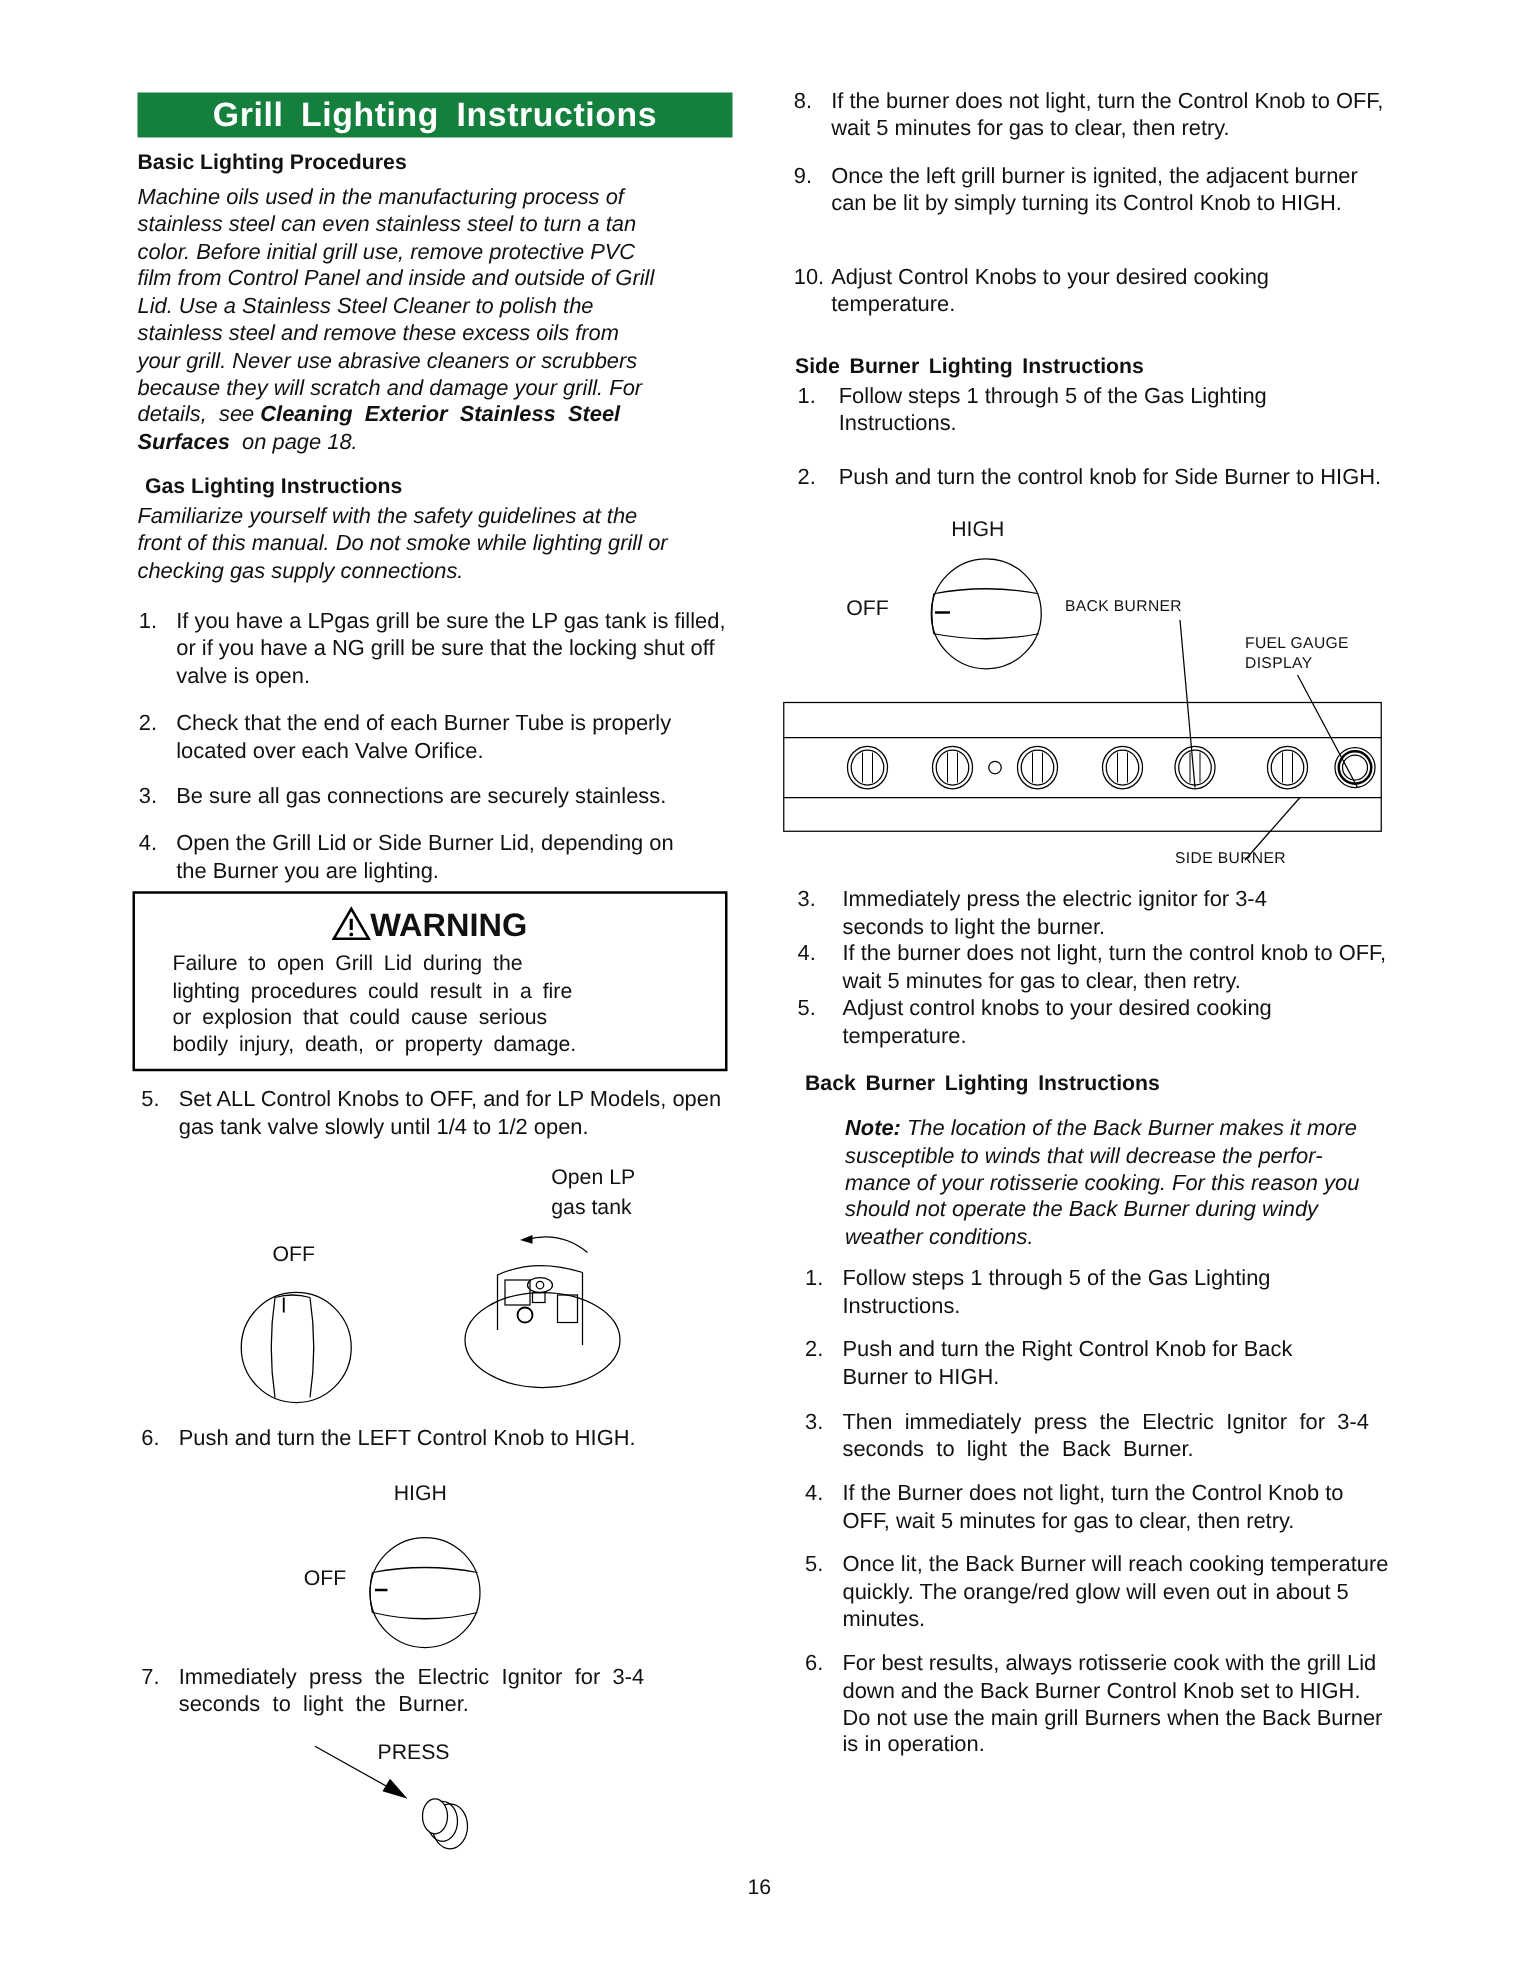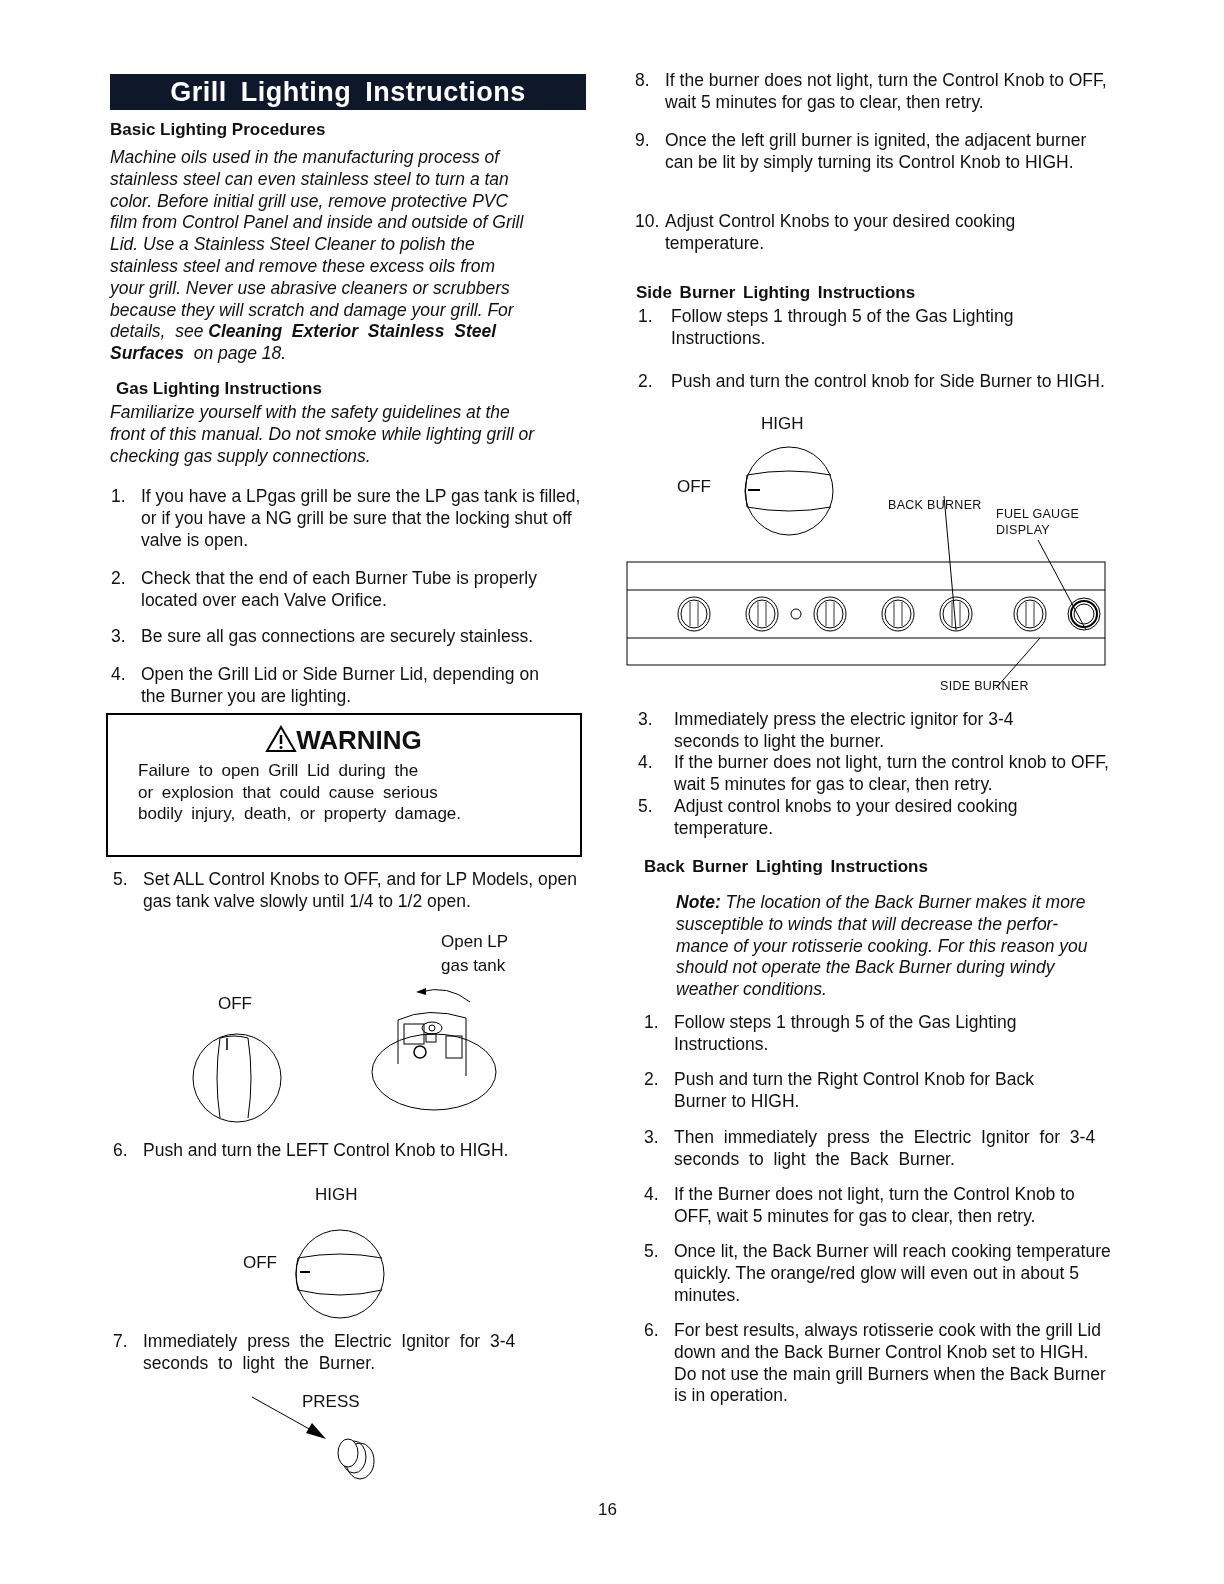--- a/index.html
+++ b/index.html
@@ -1,19 +1,19 @@
 <!DOCTYPE html>
 <html><head>
 <meta charset="utf-8">
 <style>
   html, body { margin: 0; padding: 0; background: #ffffff; }
   body { width: 1224px; height: 1584px; position: relative; overflow: hidden;
          font-family: "Liberation Sans", sans-serif; color: #111; }
   .abs { position: absolute; }
-  .title-bar { left: 110px; top: 74px; width: 476px; height: 36px; background: #0f172a;
+  .title-bar { left: 110px; top: 74px; width: 476px; height: 36px; background: #15803d;
                color: #fff; font-weight: bold; font-size: 27px; text-align: center;
                line-height: 36px; letter-spacing: 0.5px; word-spacing: 6px; }
   .h { font-weight: bold; font-size: 17px; }
   .p { font-size: 17.5px; line-height: 21.8px; font-style: italic; }
   .item { display: flex; font-size: 17.5px; line-height: 21.8px; }
   .item .num { width: 30px; flex: none; }
   .item .txt { flex: 1; }
   .b { font-weight: bold; }
   .warn-box { left: 106px; top: 713px; width: 472px; height: 140px; border: 2px solid #000; }
   .warn-title { text-align: center; font-weight: bold; font-size: 26px; margin-top: 10px; }
@@ -69,20 +69,21 @@
 <div class="abs warn-box">
   <div class="warn-title">
     <svg width="30" height="26" style="position:relative;display:inline-block;vertical-align:-3px;" viewBox="0 0 30 26">
       <polygon points="15,1 29,25 1,25" fill="none" stroke="#000" stroke-width="2"></polygon>
       <line x1="15" y1="9" x2="15" y2="18" stroke="#000" stroke-width="2.5"></line>
       <circle cx="15" cy="21.5" r="1.5" fill="#000"></circle>
     </svg><span>WARNING</span>
   </div>
   <div class="warn-text">
     <div>Failure to open Grill Lid during the</div>
+    <div>lighting procedures could result in a fire</div>
     <div>or explosion that could cause serious</div>
     <div>bodily injury, death, or property damage.</div>
   </div>
 </div>
 
 <div class="abs item" style="left:113px;top:869px;width:480px;">
   <span class="num">5.</span>
   <span class="txt">Set ALL Control Knobs to OFF, and for LP Models, open gas tank valve slowly until 1/4 to 1/2 open.</span>
 </div>
 
@@ -157,21 +158,21 @@
   <span class="txt">Push and turn the control knob for Side Burner  to HIGH.</span>
 </div>
 
 <div class="abs lbl" style="left:761px;top:414px;">HIGH</div>
 <div class="abs lbl" style="left:677px;top:477px;">OFF</div>
 <svg style="left:742px;top:445px;" width="94" height="92" viewBox="0 0 94 92">
   <circle cx="47" cy="46" r="44" fill="none" stroke="#000" stroke-width="1"></circle>
   <path d="M5,30 Q47,22 89,30 M5,62 Q47,70 89,62 M5,30 Q2,46 5,62" fill="none" stroke="#000" stroke-width="1"></path>
   <line x1="6" y1="45" x2="18" y2="45" stroke="#000" stroke-width="2"></line>
 </svg>
-<div class="abs small" style="left:888px;top:478px;margin-top:20px;">BACK  BURNER</div>
+<div class="abs small" style="left:852px;top:478px;">BACK  BURNER</div>
 <div class="abs small" style="left:996px;top:507px;">FUEL  GAUGE</div>
 <div class="abs small" style="left:996px;top:523px;">DISPLAY</div>
 
 <svg style="left:626px;top:490px;" width="482" height="200" viewBox="0 0 482 200">
   <g>
     <line x1="318" y1="6" x2="330" y2="140" stroke="#000" stroke-width="1"></line>
     <line x1="412" y1="50" x2="460" y2="140" stroke="#000" stroke-width="1"></line>
     <line x1="414" y1="148" x2="370" y2="198" stroke="#000" stroke-width="1"></line>
   </g>
   <rect x="1" y="72" width="478" height="103" fill="none" stroke="#000" stroke-width="1"></rect>

